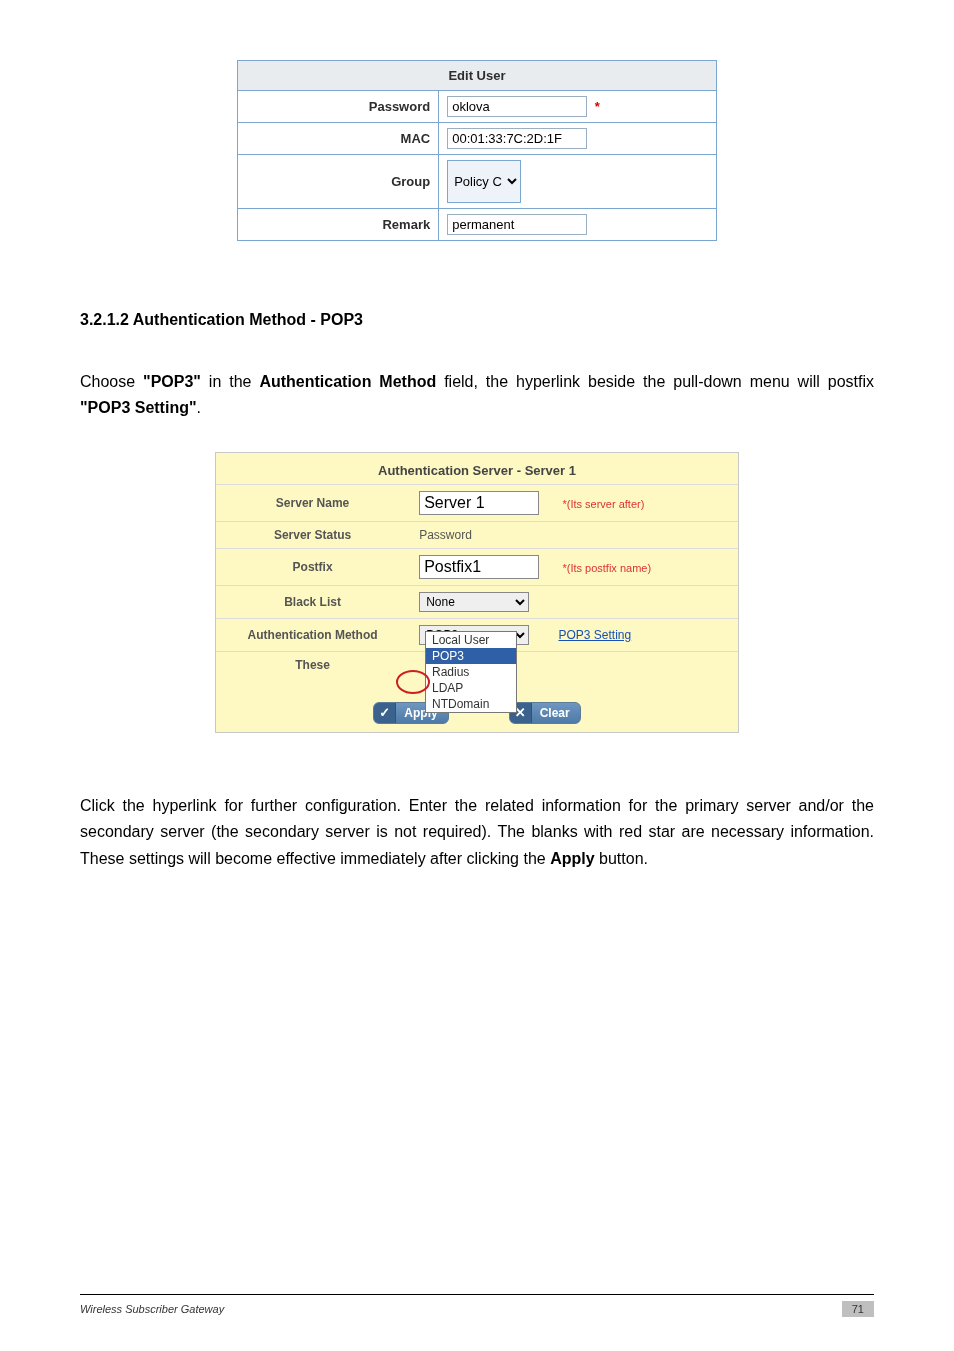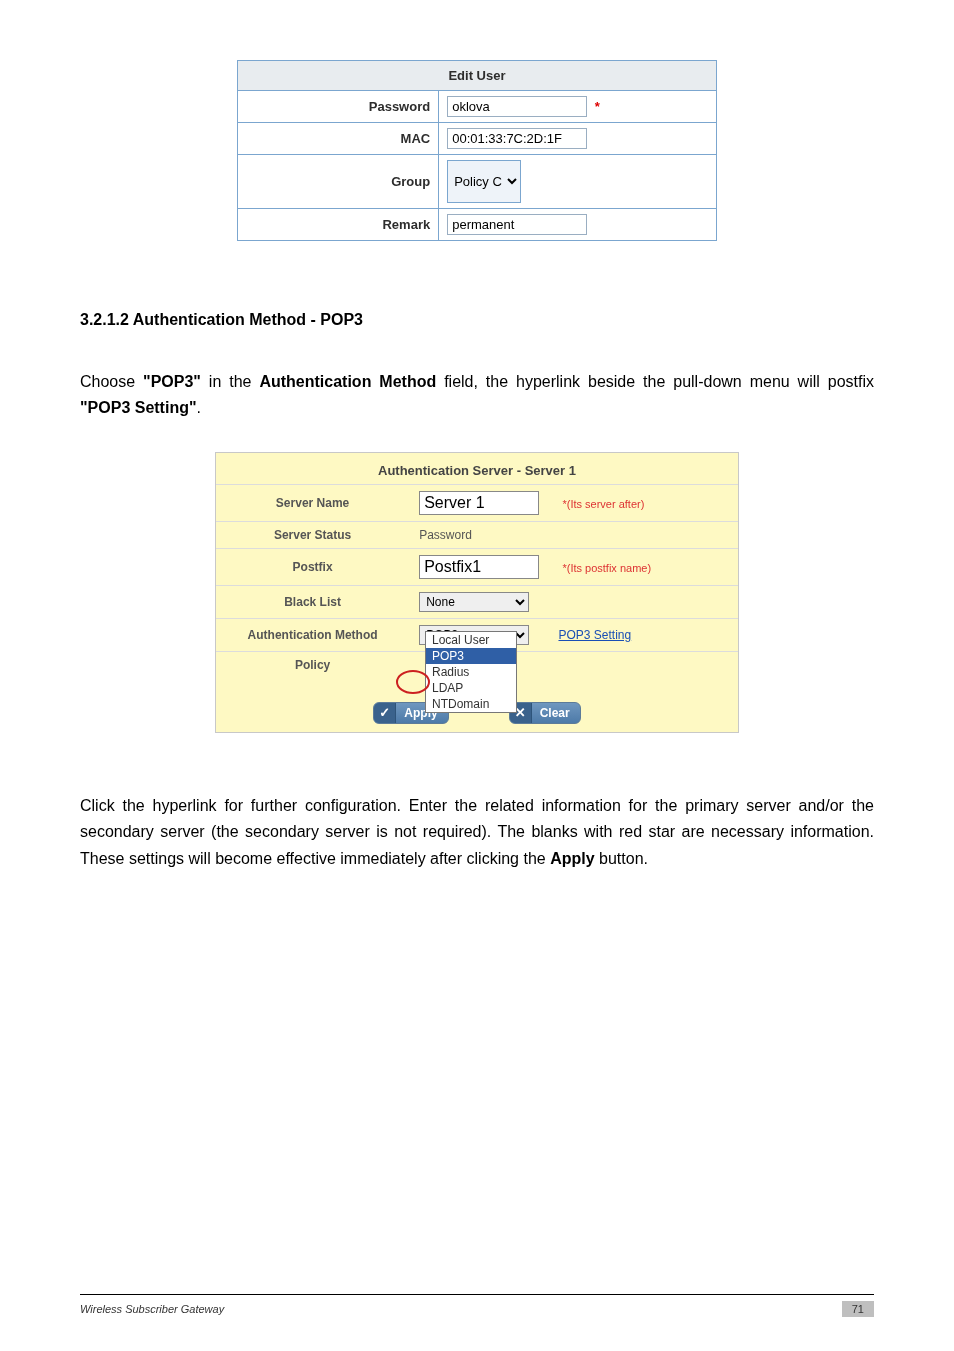--- a/index.html
+++ b/index.html
@@ -274,21 +274,21 @@
       <tr>
         <td class="al">Authentication Method</td>
         <td>
           <select>
             <option>POP3</option>
           </select>
           <a href="#" class="link">POP3 Setting</a>
         </td>
       </tr>
       <tr>
-        <td class="al">Policy</td>
+        <td class="al">These</td>
         <td></td>
       </tr>
     </tbody>
       </table>
 
     <div class="dropdown-list">
       <div>Local User</div>
       <div class="sel">POP3</div>
       <div>Radius</div>
       <div>LDAP</div>

